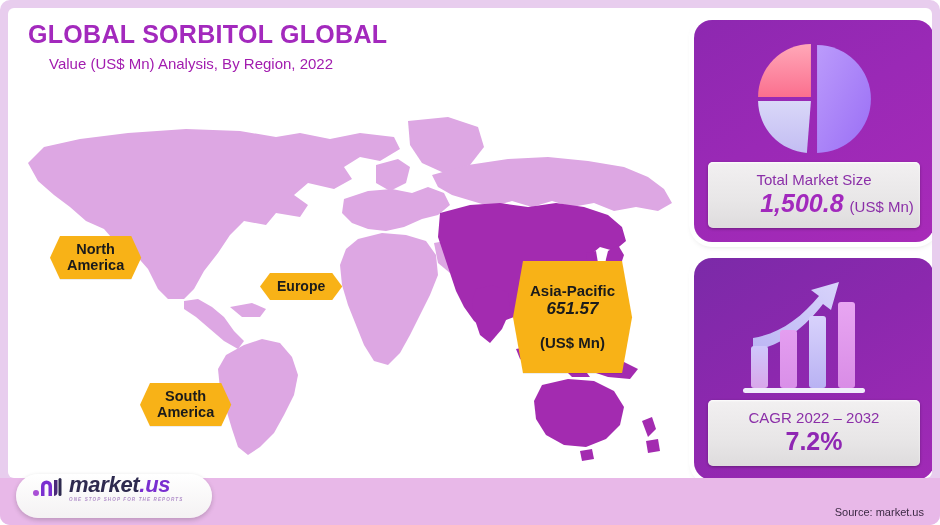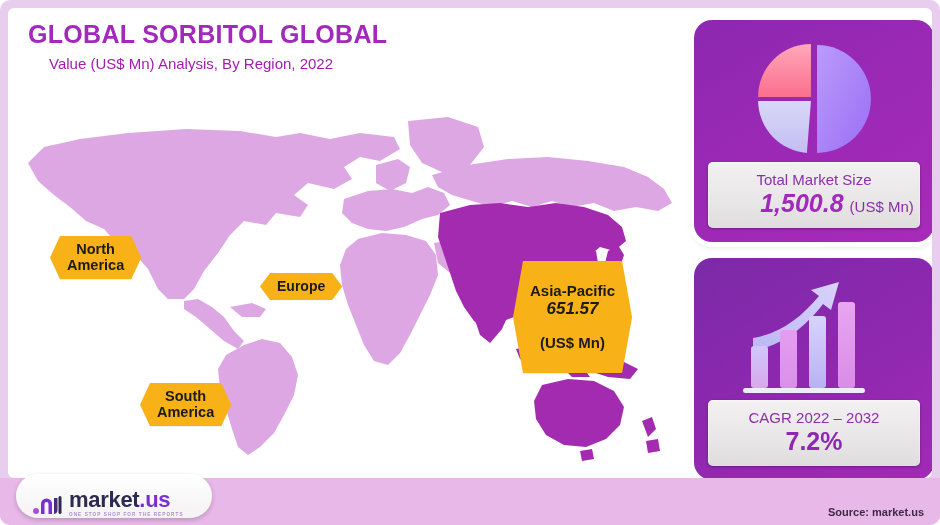--- a/index.html
+++ b/index.html
@@ -93,29 +93,29 @@
     position:absolute;left:0;right:0;bottom:0;height:47px;
     background:#e8b8e8;
     border-radius:0 0 10px 10px;
   }
   .logo-pill{
     position:absolute;left:16px;bottom:7px;
     width:180px;height:44px;
     background:linear-gradient(180deg,#ffffff 0%,#f4f2f3 100%);
     border-radius:22px;
     box-shadow:0 2px 5px rgba(0,0,0,.2);
-    display:flex;align-items:flex-end;gap:7px;padding-left:16px;
+    display:flex;align-items:flex-start;gap:7px;padding-left:16px;font-style:italic;
   }
   .logo-text{display:flex;flex-direction:column;line-height:1;}
   .logo-name{font-size:22px;font-weight:bold;color:#2e2a4f;letter-spacing:-.3px;}
   .logo-name .us{color:#7a2fd0;}
   .logo-tag{font-size:4.6px;color:#b08ec9;letter-spacing:1.1px;font-weight:bold;margin-top:2px;}
   .source{
     position:absolute;right:16px;bottom:7px;
-    font-size:11px;font-weight:bold;color:#3c2a44;
+    font-size:11px;font-weight:normal;color:#3c2a44;
   }
 </style>
 </head>
 <body>
 
 <div class="frame">
   <div class="inner">
 
     <div class="title">GLOBAL SORBITOL GLOBAL</div>
     <div class="subtitle">Value (US$ Mn) Analysis, By Region, 2022</div>

